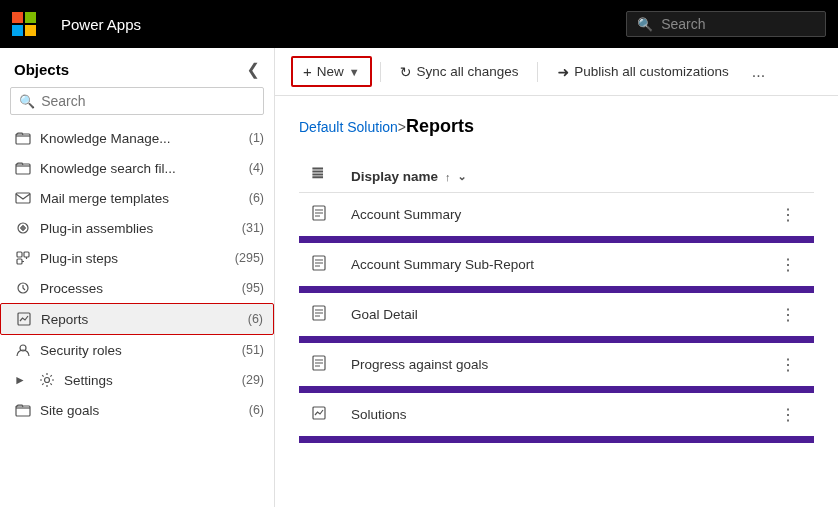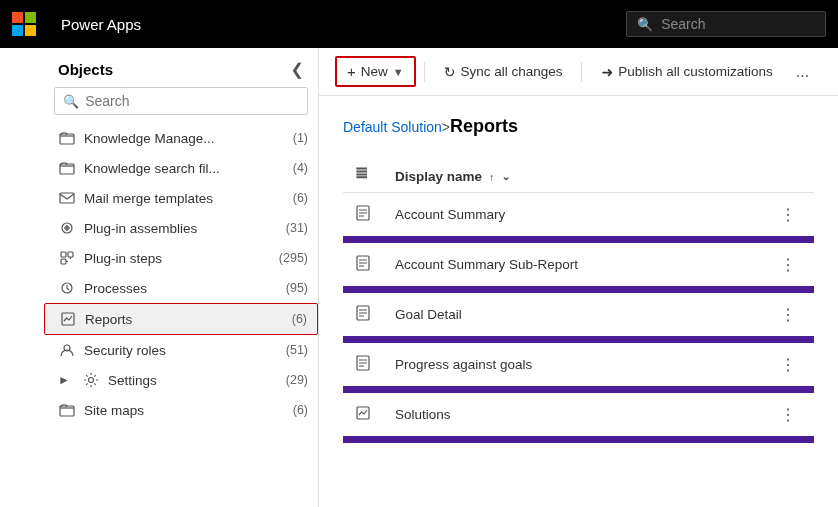--- a/index.html
+++ b/index.html
@@ -55,21 +55,20 @@
       color: #ccc;
       font-size: 14px;
       width: 100%;
     }
     .topbar-search input::placeholder { color: #888; }
 
     
     .layout {
       display: flex;
       height: calc(507px - 48px);
-      padding-left: 44px;
     }
 
     
     .sidebar {
       width: 275px;
       border-right: 1px solid #e0e0e0;
       display: flex;
       flex-direction: column;
       background: #fff;
       flex-shrink: 0;
@@ -400,21 +399,21 @@
       </div>
 
       <div class="sidebar-item">
         <span class="item-icon">
           <svg width="16" height="16" viewBox="0 0 16 16" fill="none">
               <rect x="1" y="4" width="14" height="10" rx="1" stroke="#555" stroke-width="1.2"></rect>
               <path d="M1 6h14" stroke="#555" stroke-width="1.2"></path>
               <path d="M1 5l2-2h4l1 2" stroke="#555" stroke-width="1.2"></path>
             </svg>
         </span>
-        <span class="item-label">Site maps</span>
+        <span class="item-label">Site goals</span>
         <span class="item-count">(6)</span>
       </div>
 
     </div>
   </div>
 
   <div class="main">
 
     <div class="toolbar">
       <button class="toolbar-btn highlighted">

